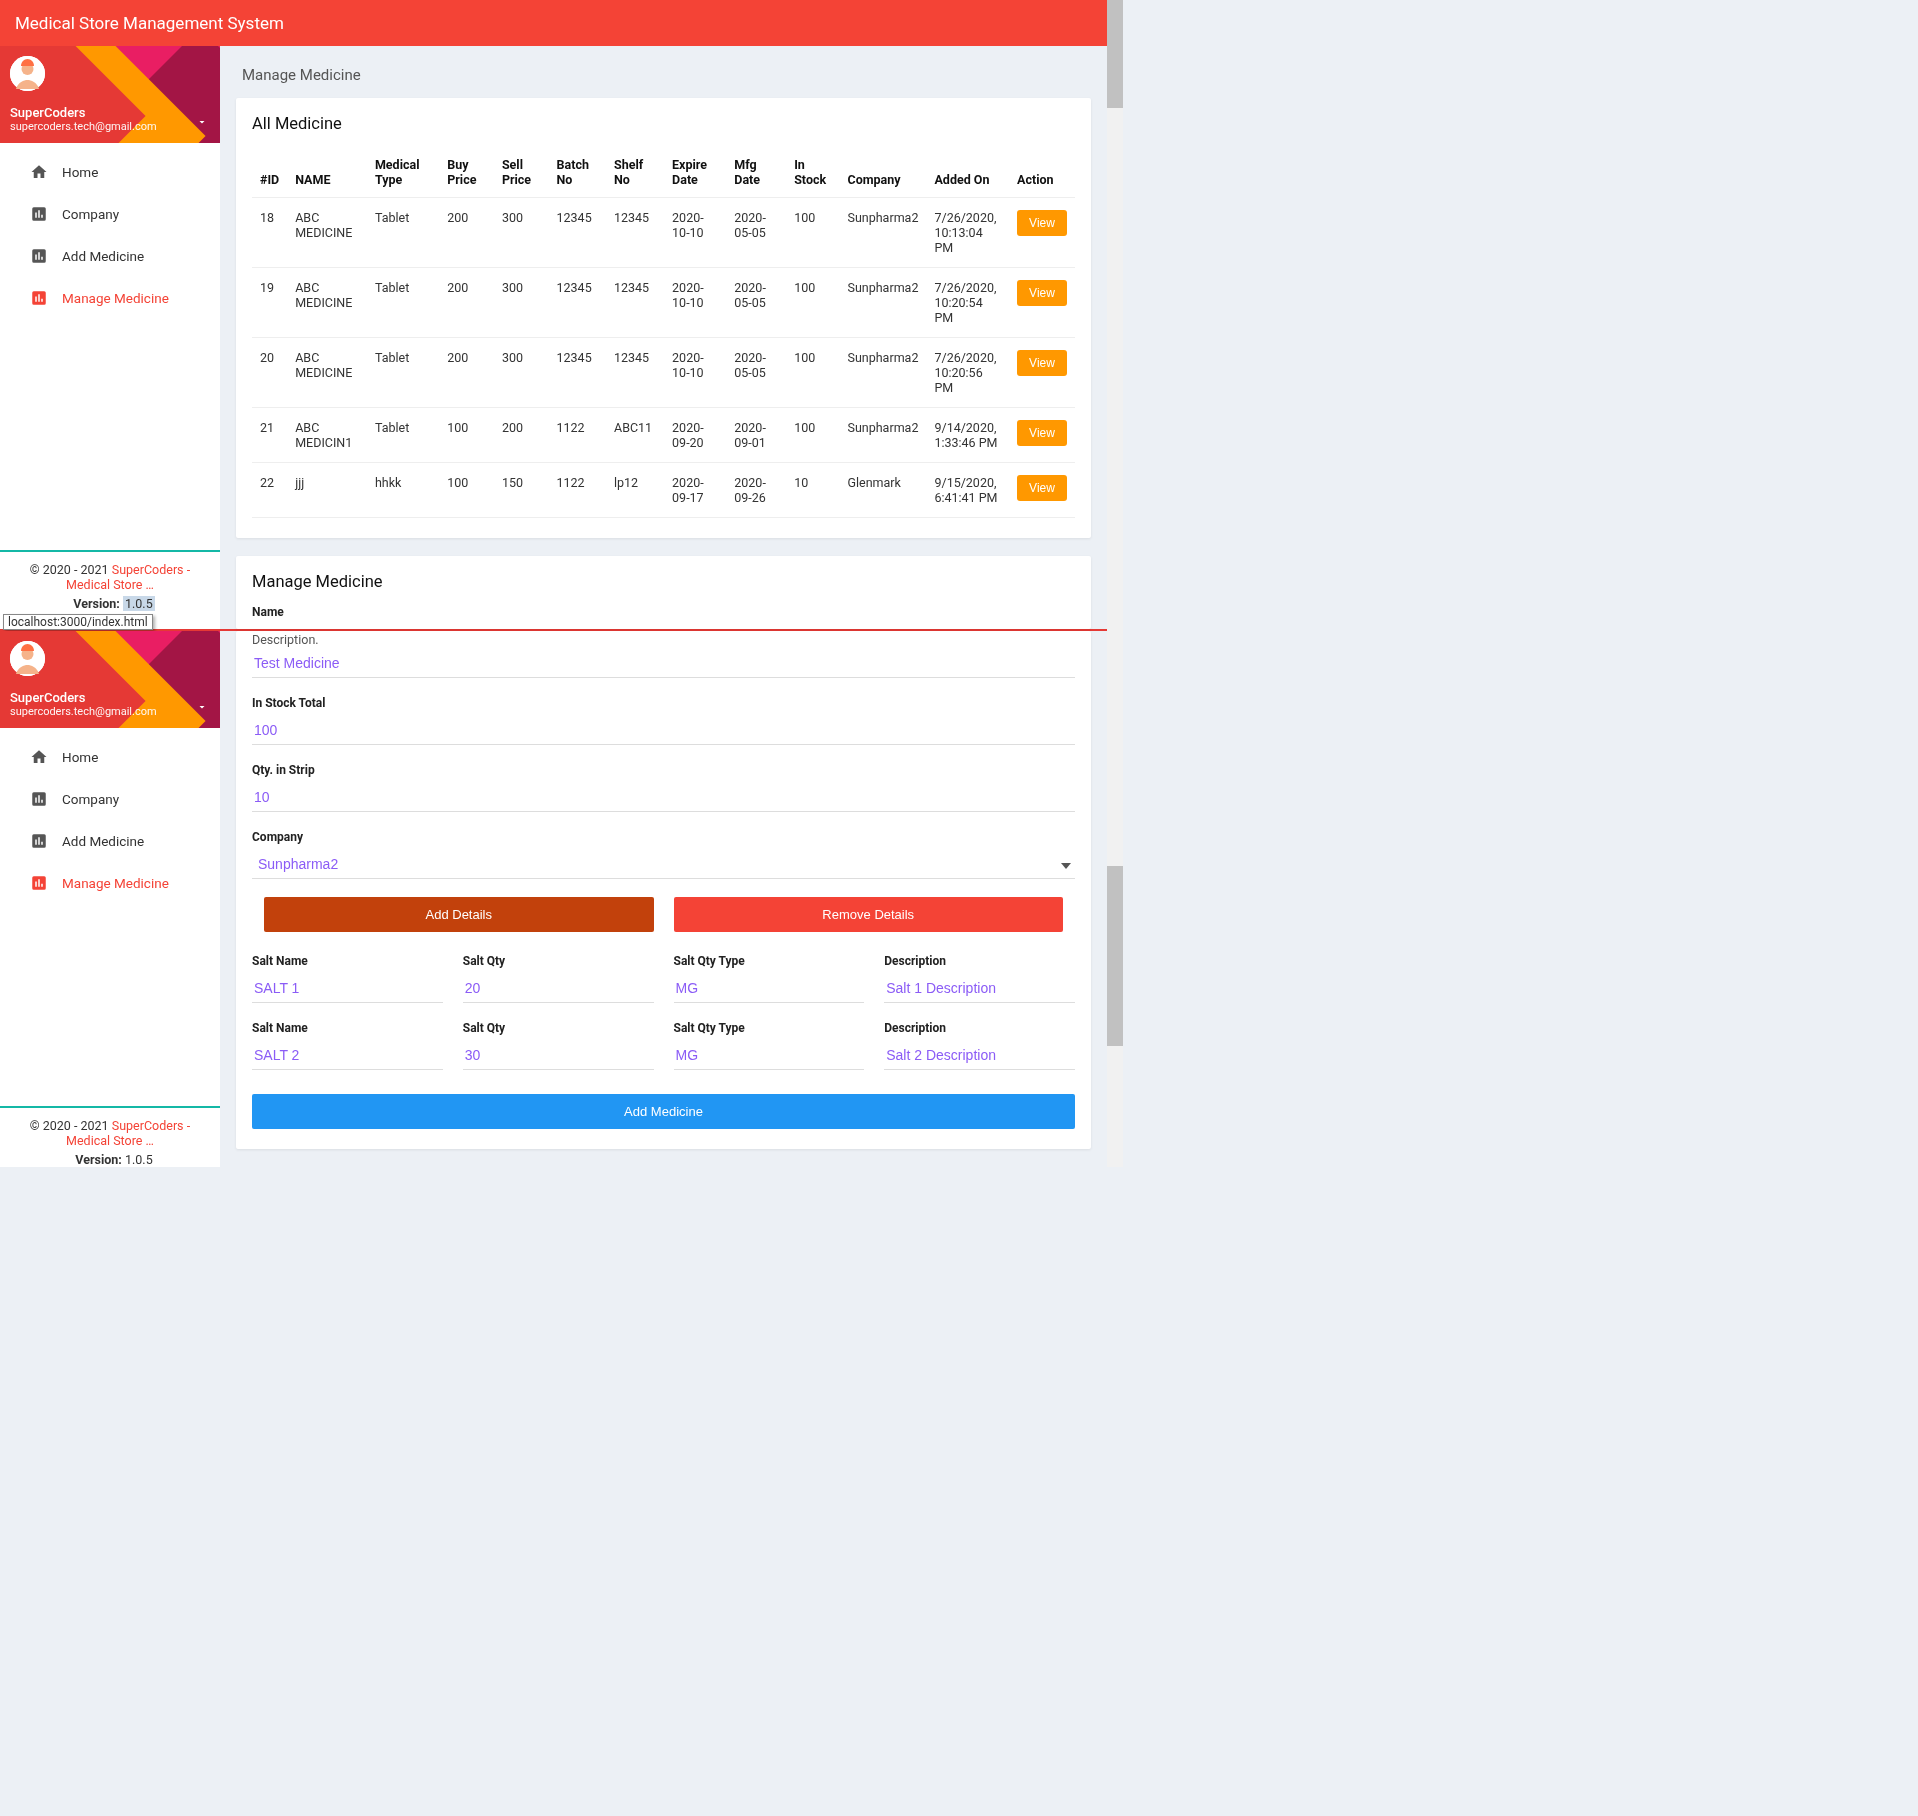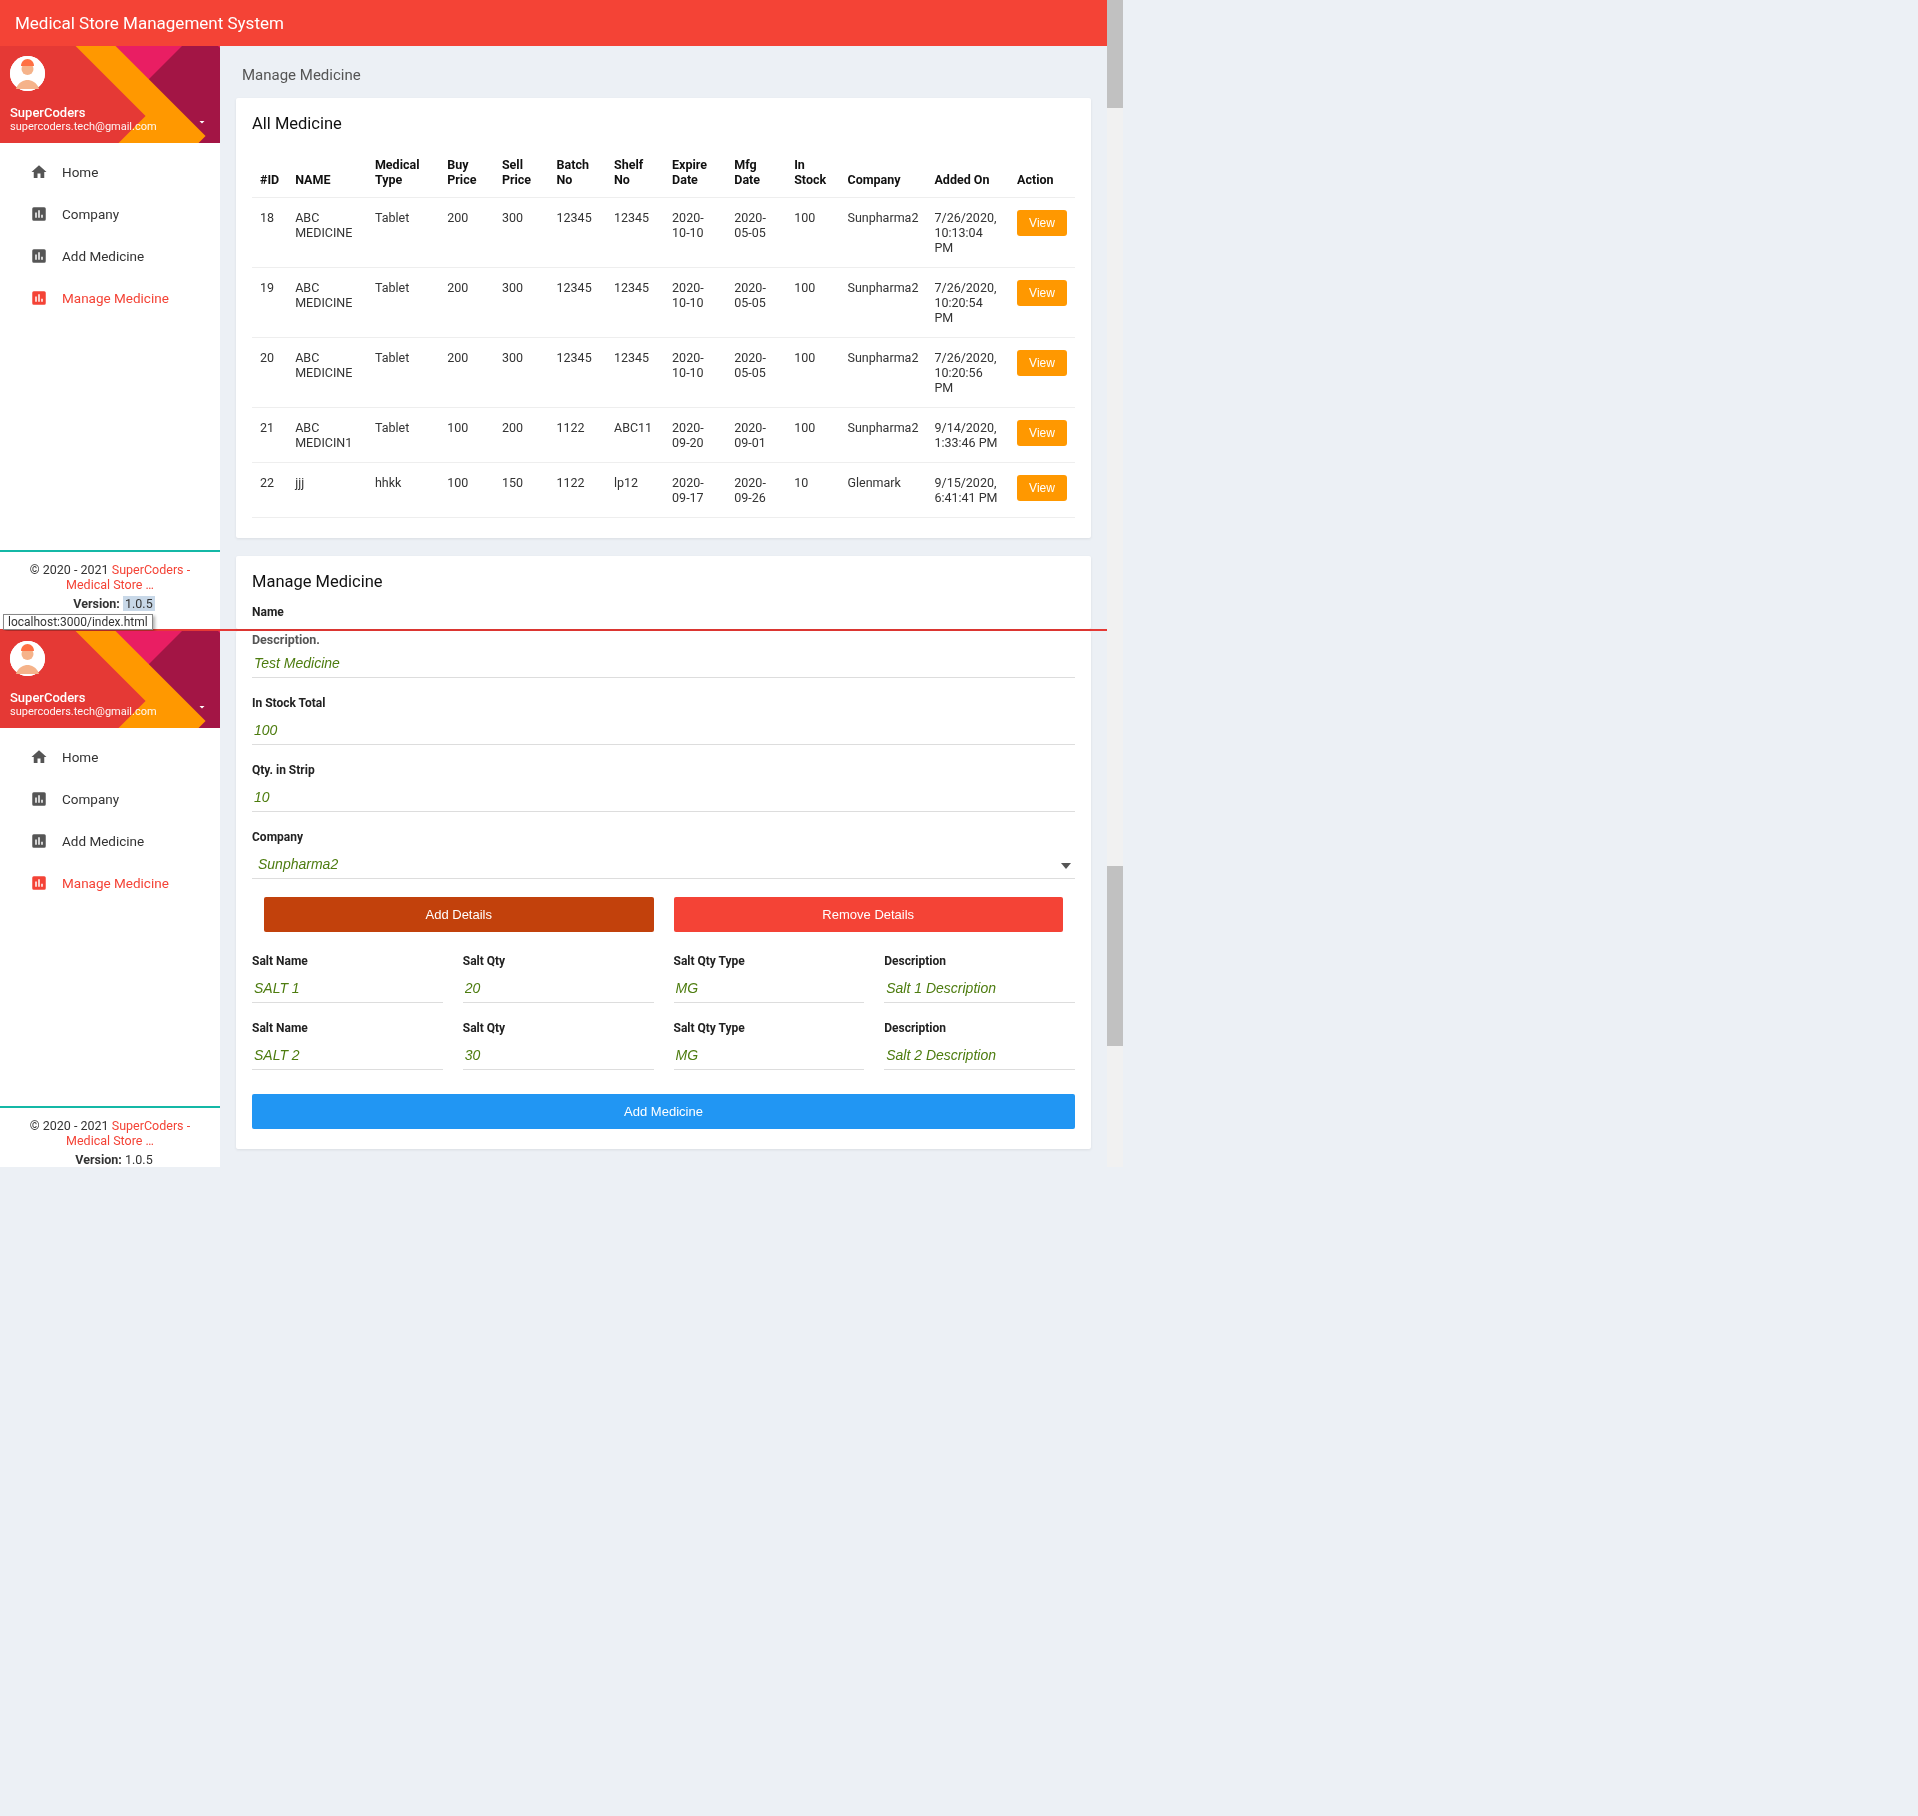--- a/index.html
+++ b/index.html
@@ -123,21 +123,21 @@
   .btn-view {
     background:#ff9800; color:#fff; border:0; border-radius:3px;
     padding:6px 12px; font-size:12px; cursor:pointer;
   }
 
   
   .form-row { margin-bottom:18px;}
   .form-label { font-size:12px; font-weight:700; color:#222; margin-bottom:6px; display:block;}
   .form-field {
     width:100%; border:0; border-bottom:1px solid #ddd;
-    padding:6px 2px; font-size:14px; color:#4d7c0f; background:transparent;font-style:italic;
+    padding:6px 2px; font-size:14px; color:#8b5cf6; background:transparent;
   }
   .form-select-wrap{position:relative;}
   .form-select-wrap::after{
     content:""; position:absolute; right:4px; top:50%;
     width:0;height:0;border-left:5px solid transparent;border-right:5px solid transparent;border-top:6px solid #555;
     transform:translateY(-2px);
   }
 
   .btn-green{
     background:#c2410c;color:#fff;border:0;padding:10px;width:100%;border-radius:2px;font-size:13px;cursor:pointer;
@@ -154,21 +154,21 @@
   .salt-grid{display:flex;gap:20px;padding:0 0 18px;}
   .salt-grid>div{flex:1;}
 
   
   .seam{
     height:2px;background:#e53935;width:100%;
   }
 
   
   .half2-extraline{
-    font-size:12.5px;color:#555;padding:1px 0 2px 16px;font-weight:700;
+    font-size:12.5px;color:#555;padding:1px 0 2px 16px;font-weight:400;
   }
 
 </style>
 </head>
 <body>
 
 <div class="page">
 
   <div class="scrolltrack">
     <div class="scrollthumb" style="top:0;height:108px"></div>

